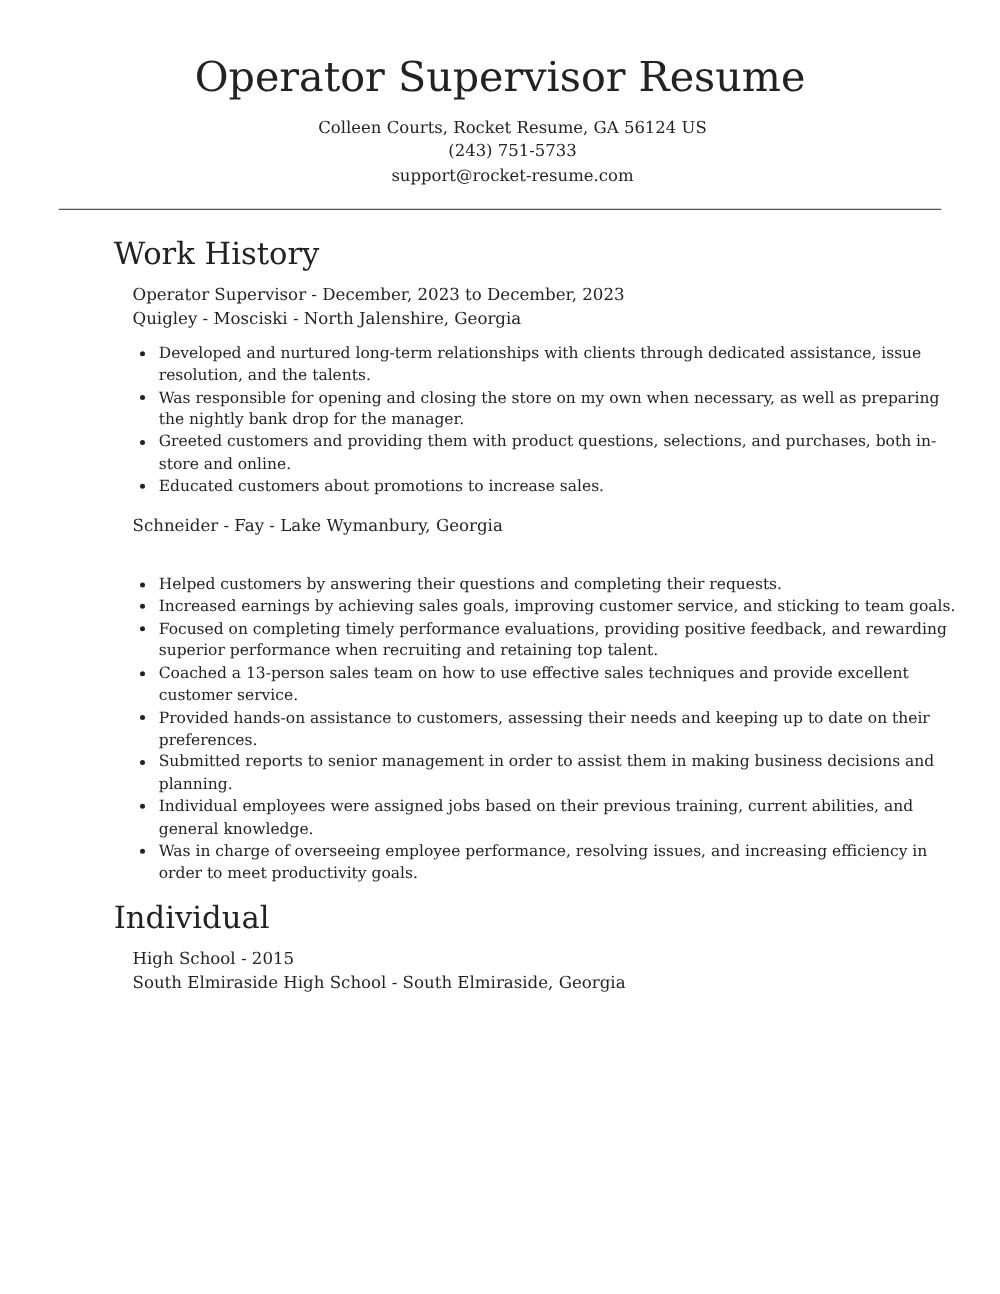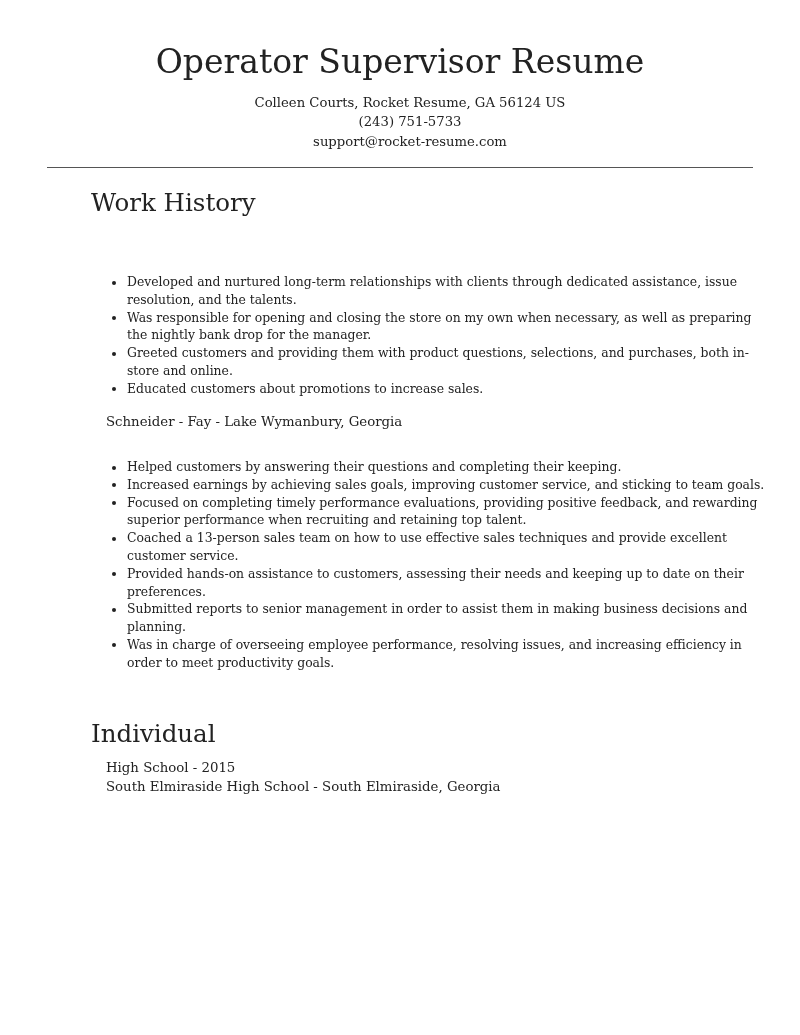--- a/index.html
+++ b/index.html
@@ -40,37 +40,42 @@
   <div class="contact">
     <div>Colleen Courts, Rocket Resume, GA 56124 US</div>
     <div>(243) 751-5733</div>
     <div>support@rocket-resume.com</div>
   </div>
 
   <div class="rule"></div>
 
   <div class="section-h" style="top:187px;">Work History</div>
 
+  <div class="entry" style="top:227px;">
+    <div class="line">Operator Supervisor - December, 2023 to December, 2023</div>
+    <div class="line">Quigley - Mosciski - North Jalenshire, Georgia</div>
+  </div>
   <ul class="bullets" style="top:273px;">
     <li>Developed and nurtured long-term relationships with clients through dedicated assistance, issue resolution, and the talents.</li>
     <li>Was responsible for opening and closing the store on my own when necessary, as well as preparing the nightly bank drop for the manager.</li>
     <li>Greeted customers and providing them with product questions, selections, and purchases, both in-store and online.</li>
     <li>Educated customers about promotions to increase sales.</li>
   </ul>
 
   <div class="entry" style="top:412px;">
     <div class="line">Schneider - Fay - Lake Wymanbury, Georgia</div>
   </div>
   <ul class="bullets" style="top:458px;">
-    <li>Helped customers by answering their questions and completing their keeping.</li>
+    <li>Helped customers by answering their questions and completing their requests.</li>
     <li>Increased earnings by achieving sales goals, improving customer service, and sticking to team goals.</li>
     <li>Focused on completing timely performance evaluations, providing positive feedback, and rewarding superior performance when recruiting and retaining top talent.</li>
     <li>Coached a 13-person sales team on how to use effective sales techniques and provide excellent customer service.</li>
     <li>Provided hands-on assistance to customers, assessing their needs and keeping up to date on their preferences.</li>
     <li>Submitted reports to senior management in order to assist them in making business decisions and planning.</li>
+    <li>Individual employees were assigned jobs based on their previous training, current abilities, and general knowledge.</li>
     <li>Was in charge of overseeing employee performance, resolving issues, and increasing efficiency in order to meet productivity goals.</li>
   </ul>
 
   <div class="section-h" style="top:718px;">Individual</div>
 
   <div class="entry" style="top:758px;">
     <div class="line">High School - 2015</div>
     <div class="line">South Elmiraside High School - South Elmiraside, Georgia</div>
   </div>
 

